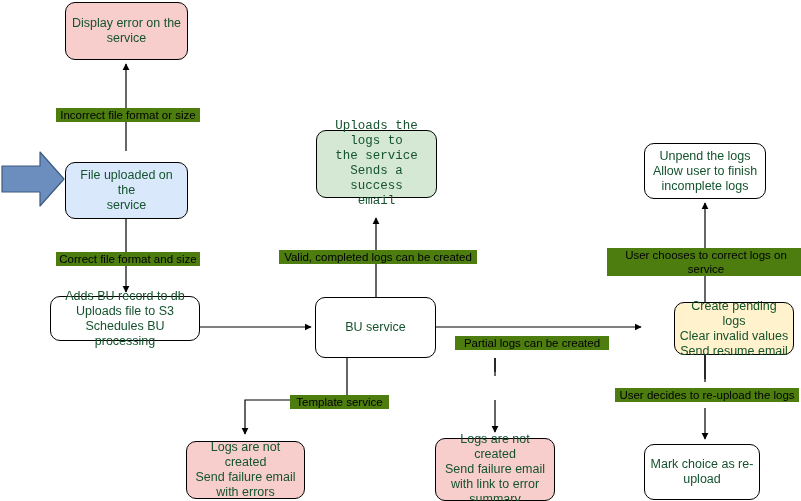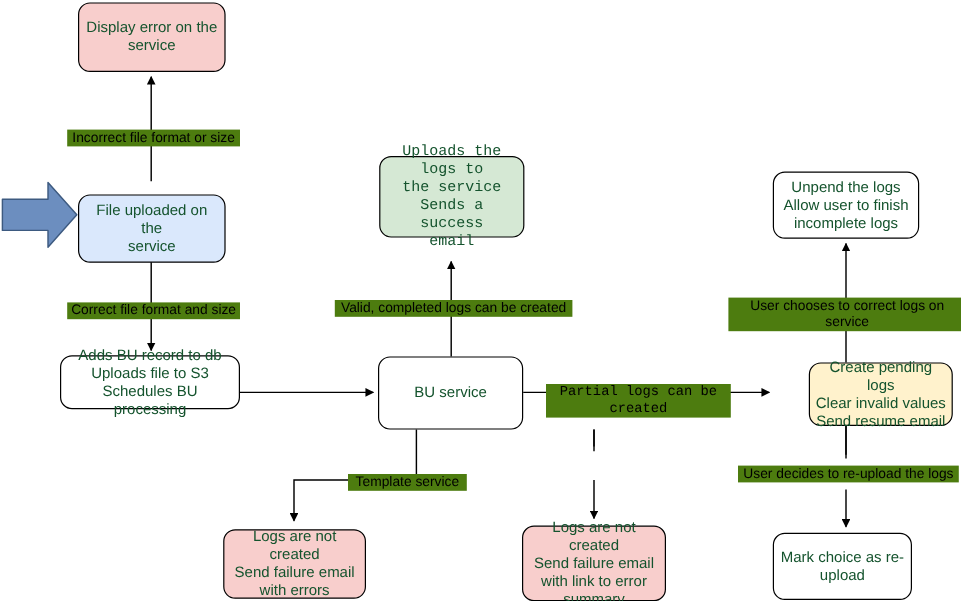--- a/index.html
+++ b/index.html
@@ -125,21 +125,21 @@
 
   <div class="node" style="left:644px; top:444px; width:116px; height:56px; background:#ffffff;">Mark choice as re-
 upload</div>
 
   <div class="edge-label" style="left:56px; top:108px; width:140px;">Incorrect file format or size</div>
 
   <div class="edge-label" style="left:279px; top:250px; width:194px;">Valid, completed logs can be created</div>
 
   <div class="edge-label" style="left:56px; top:252px; width:140px;">Correct file format and size</div>
 
-  <div class="edge-label" style="left:455px; top:320px; width:150px;font-family:Liberation Mono, monospace;">Partial logs can be created</div>
+  <div class="edge-label" style="left:455px; top:336px; width:150px;">Partial logs can be created</div>
 
   <div class="edge-label" style="left:607px; top:248px; width:194px;">User chooses to correct logs on service</div>
 
   <div class="edge-label" style="left:290px; top:395px; width:95px;">Template service</div>
 
 
   <div class="edge-label" style="left:615px; top:388px; width:180px;">User decides to re-upload the logs</div>
 
 </div>
 

